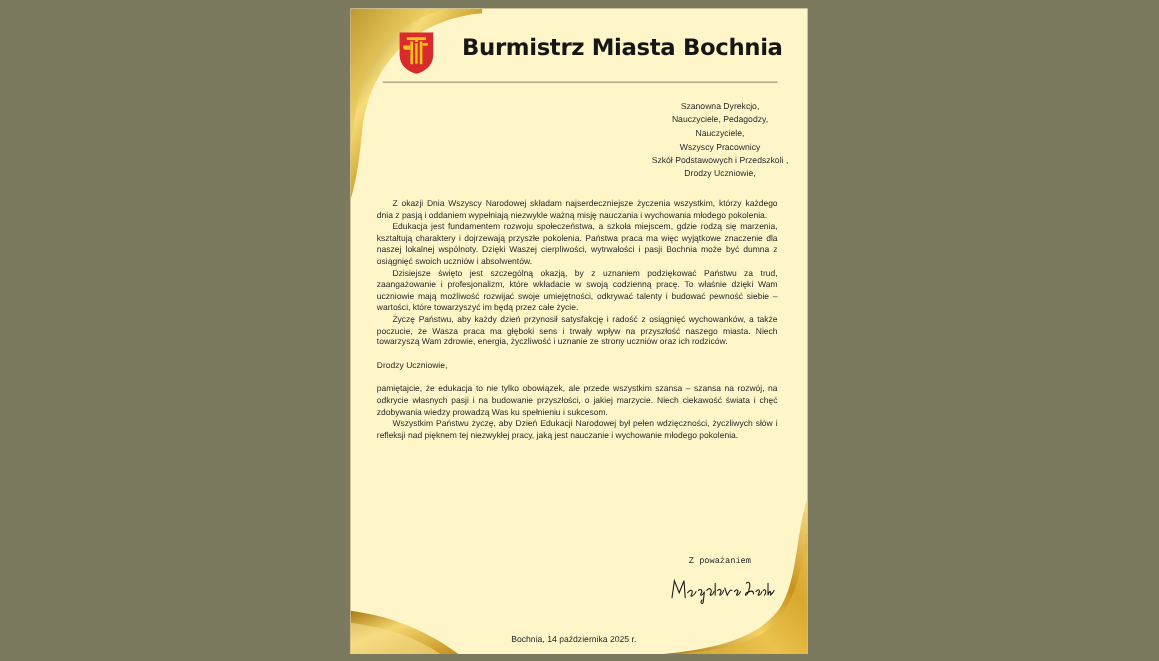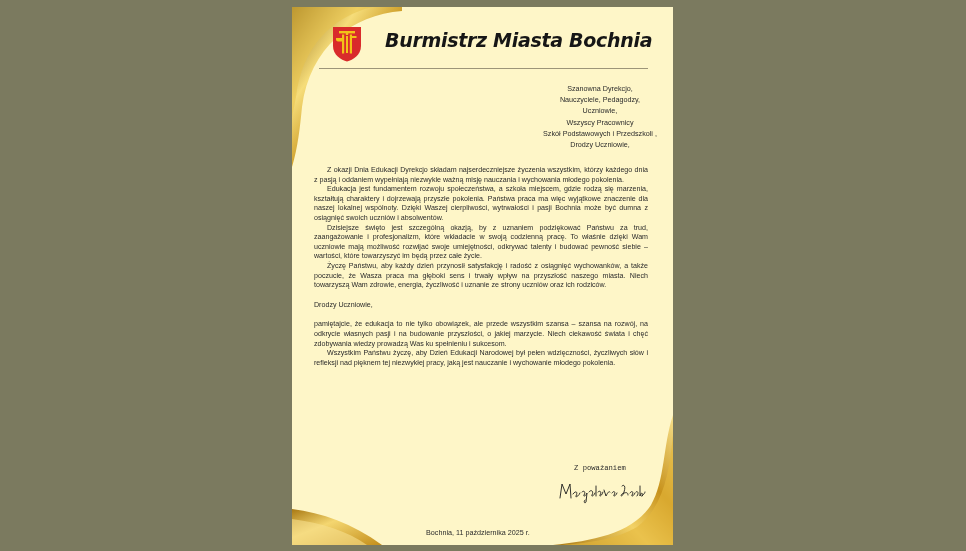--- a/index.html
+++ b/index.html
@@ -24,21 +24,20 @@
       position:absolute; left:0; bottom:0; width:100px; height:40px;
     }
     .logo {
       position:absolute; left:40px; top:19px; width:30px; height:36px;
     }
     .title {
       position:absolute; left:93px; top:22px;
       font-family:"DejaVu Sans", sans-serif;
       font-weight:bold; font-size:19px; color:#161616; letter-spacing:-0.3px;
       white-space:nowrap;
-      font-style:italic;
     }
     .rule {
       position:absolute; left:27px; top:61px; width:329px; height:1px; background:#9d9578;
     }
     .addressees {
       position:absolute; left:238px; top:76px; width:140px;
       text-align:center; font-size:7.2px; line-height:11.2px; color:#2b2b2b;
     }
     .addressees div { white-space:nowrap; }
     .body-text {
@@ -113,37 +112,37 @@
     <path d="M4,12 L10,12 L10,15.5 L6,15.5 C5,15.5 4,14.5 4,13.5 Z" fill="#f2c318"></path>
     <rect x="20" y="10" width="4.5" height="2" fill="#f2c318"></rect>
   </svg>
 
   <div class="title">Burmistrz Miasta Bochnia</div>
   <div class="rule"></div>
 
   <div class="addressees">
     <div>Szanowna Dyrekcjo,</div>
     <div>Nauczyciele, Pedagodzy,</div>
-    <div>Uczniowie,</div>
+    <div>Nauczyciele,</div>
     <div>Wszyscy Pracownicy</div>
     <div>Szkół Podstawowych i Przedszkoli ,</div>
     <div>Drodzy Uczniowie,</div>
   </div>
 
   <div class="body-text">
-    <p class="ind">Z okazji Dnia Edukacji Dyrekcjo składam najserdeczniejsze życzenia wszystkim, którzy każdego dnia z pasją i oddaniem wypełniają niezwykle ważną misję nauczania i wychowania młodego pokolenia.</p>
+    <p class="ind">Z okazji Dnia Wszyscy Narodowej składam najserdeczniejsze życzenia wszystkim, którzy każdego dnia z pasją i oddaniem wypełniają niezwykle ważną misję nauczania i wychowania młodego pokolenia.</p>
     <p class="ind">Edukacja jest fundamentem rozwoju społeczeństwa, a szkoła miejscem, gdzie rodzą się marzenia, kształtują charaktery i dojrzewają przyszłe pokolenia. Państwa praca ma więc wyjątkowe znaczenie dla naszej lokalnej wspólnoty. Dzięki Waszej cierpliwości, wytrwałości i pasji Bochnia może być dumna z osiągnięć swoich uczniów i absolwentów.</p>
     <p class="ind">Dzisiejsze święto jest szczególną okazją, by z uznaniem podziękować Państwu za trud, zaangażowanie i profesjonalizm, które wkładacie w swoją codzienną pracę. To właśnie dzięki Wam uczniowie mają możliwość rozwijać swoje umiejętności, odkrywać talenty i budować pewność siebie – wartości, które towarzyszyć im będą przez całe życie.</p>
     <p class="ind">Życzę Państwu, aby każdy dzień przynosił satysfakcję i radość z osiągnięć wychowanków, a także poczucie, że Wasza praca ma głęboki sens i trwały wpływ na przyszłość naszego miasta. Niech towarzyszą Wam zdrowie, energia, życzliwość i uznanie ze strony uczniów oraz ich rodziców.</p>
     <p class="gap">Drodzy Uczniowie,</p>
     <p class="gap">pamiętajcie, że edukacja to nie tylko obowiązek, ale przede wszystkim szansa – szansa na rozwój, na odkrycie własnych pasji i na budowanie przyszłości, o jakiej marzycie. Niech ciekawość świata i chęć zdobywania wiedzy prowadzą Was ku spełnieniu i sukcesom.</p>
     <p class="ind gap2">Wszystkim Państwu życzę, aby Dzień Edukacji Narodowej był pełen wdzięczności, życzliwych słów i refleksji nad pięknem tej niezwykłej pracy, jaką jest nauczanie i wychowanie młodego pokolenia.</p>
   </div>
 
   <div class="closing">Z poważaniem</div>
 
   <svg class="signature" viewBox="0 0 90 26">
     <path d="M4,20 L6,6 L10,16 L14,6 L15,20 M17,16 C20,12 22,14 20,18 C19,20 23,18 24,15 M26,14 C28,12 30,14 28,17 C27,19 30,18 31,15 L30,24 C29,26 27,24 29,22 M33,14 C35,11 38,13 36,17 C35,19 38,18 39,15 M40,8 L40,18 M42,14 C44,12 46,14 44,17 C43,19 46,18 47,14 M48,12 L50,18 C52,14 53,13 54,14 M56,15 C58,12 60,14 58,17 C57,19 60,18 61,15" fill="none" stroke="#1c1c1c" stroke-width="0.9" stroke-linecap="round"></path>
     <path d="M66,8 C68,6 70,8 68,14 C66,20 64,18 66,16 C70,14 72,14 72,17 M74,15 C76,12 78,14 76,17 C75,19 78,18 79,15 M80,14 C82,12 83,16 81,18 M84,8 L84,18 C85,14 87,14 86,18 M86,18 C88,16 89,15 89,14" fill="none" stroke="#1c1c1c" stroke-width="0.9" stroke-linecap="round"></path>
   </svg>
 
-  <div class="date">Bochnia, 11 października 2025 r.</div>
+  <div class="date">Bochnia, 14 października 2025 r.</div>
 </div>
 
 </body></html>

